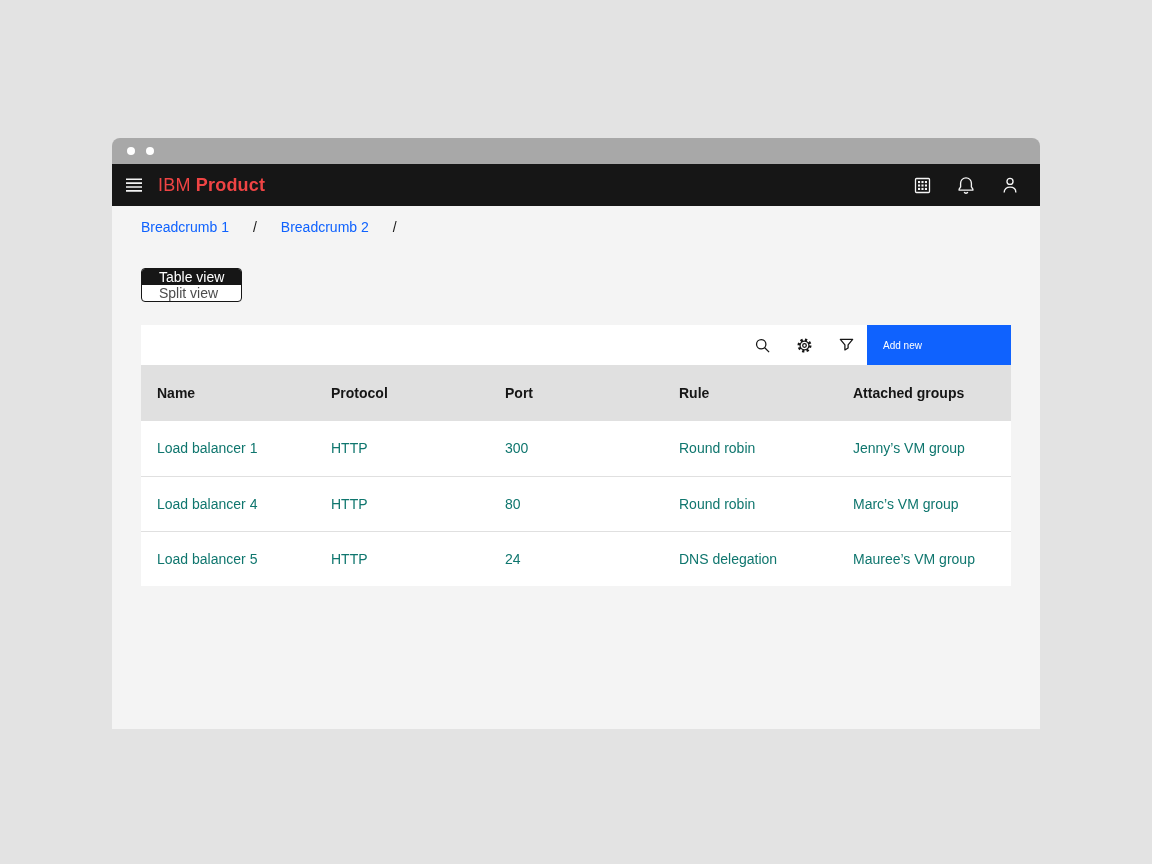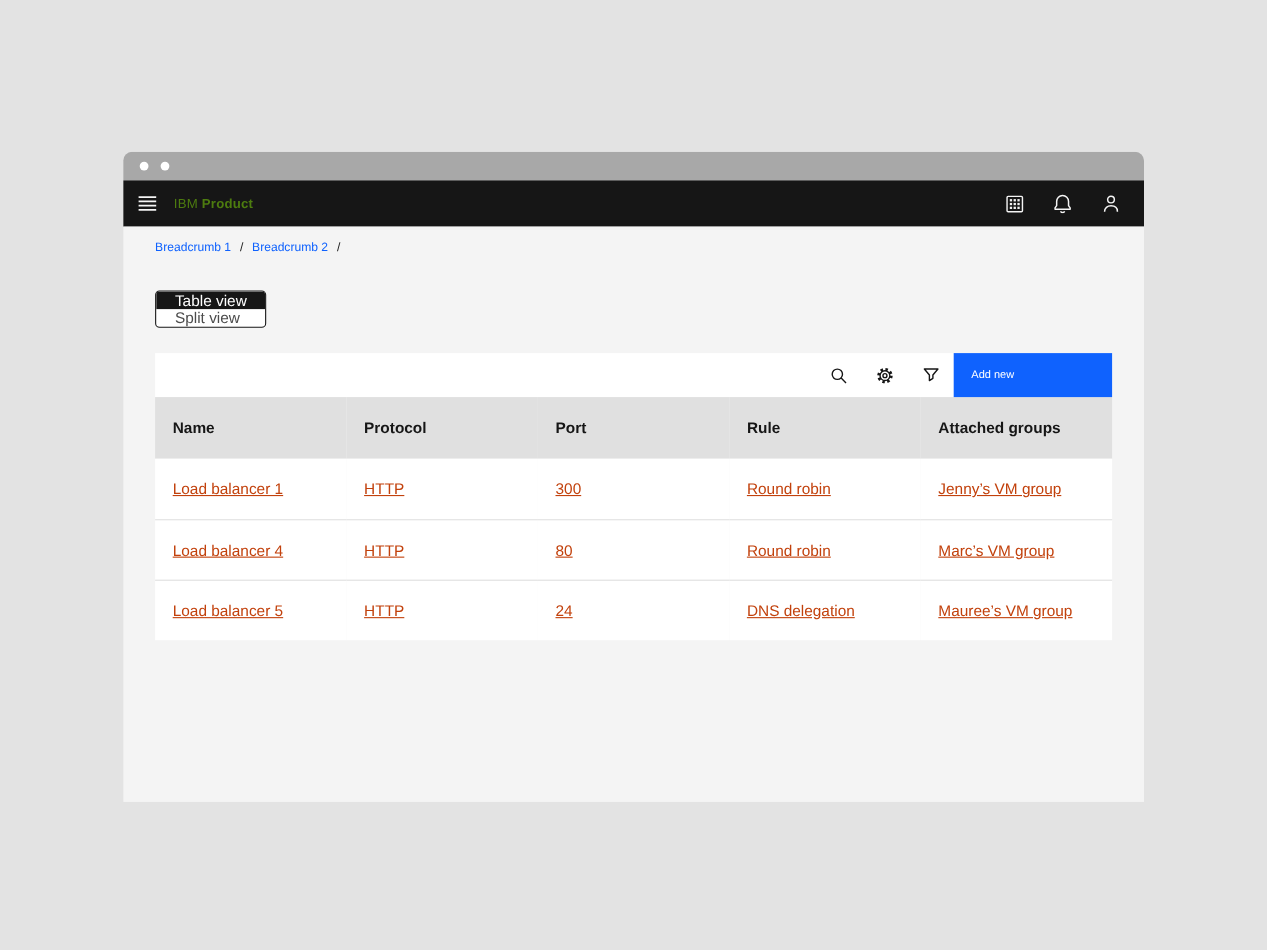--- a/index.html
+++ b/index.html
@@ -31,36 +31,36 @@
     height: 42px;
     background: #161616;
     display: flex; align-items: center;
     color: #ffffff;
   }
   .icon-btn {
     width: 44px; height: 42px;
     display: flex; align-items: center; justify-content: center;
     background: none; border: none; color: #f4f4f4; cursor: pointer;
   }
-  .brand { font-size: 12px; color: #4d7c0f; letter-spacing: .2px; margin-left: 2px; }
+  .brand { font-size: 18px; color: #ef4444; letter-spacing: .2px; margin-left: 2px; }
   .brand .bold { font-weight: 700; }
   .appbar .spacer { flex: 1; }
   .appbar-actions { display: flex; padding-right: 8px; }
 
   
   .content {
     background: #f4f4f4;
     height: 523px;
     padding: 0 29px;
     overflow: hidden;
   }
   .breadcrumb {
     padding-top: 13px;
-    font-size: 11px;
-    display: flex; align-items: center; gap: 8px;
+    font-size: 14px;
+    display: flex; align-items: center; gap: 24px;
   }
   .crumb { color: #0f62fe; text-decoration: none; cursor: pointer; }
   .crumb-sep { color: #161616; }
   .page-title {
     margin-top: 7px;
     font-size: 28px;
     font-weight: 400;
     color: #161616;
     letter-spacing: 0;
   }
@@ -132,22 +132,21 @@
     padding: 0 16px;
     color: #161616;
     font-weight: 700;
     width: 20%;
   }
   .data-table td {
     background: #ffffff;
     height: 55px;
     vertical-align: middle;
     padding: 0 16px;
-    color: #c2410c;
-    text-decoration: underline;
+    color: #0f766e;
   }
   .data-table tbody tr + tr td { border-top: 1px solid #e0e0e0; }
 
   svg { display: block; }
 </style>
 </head>
 <body>
 
 <div class="window">
 

